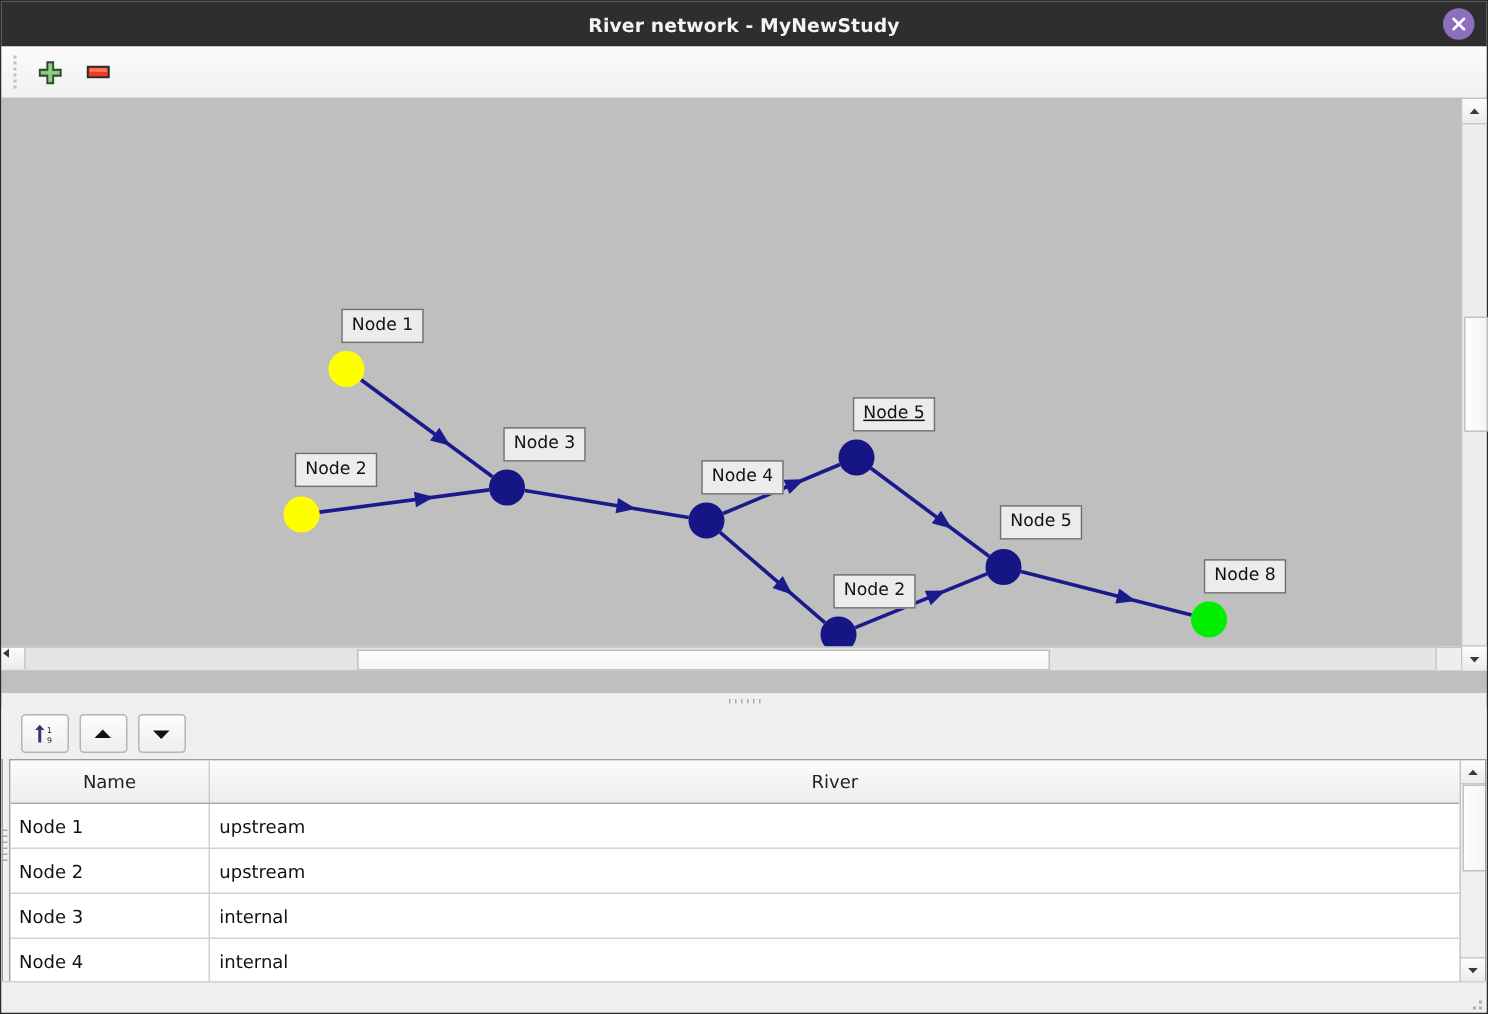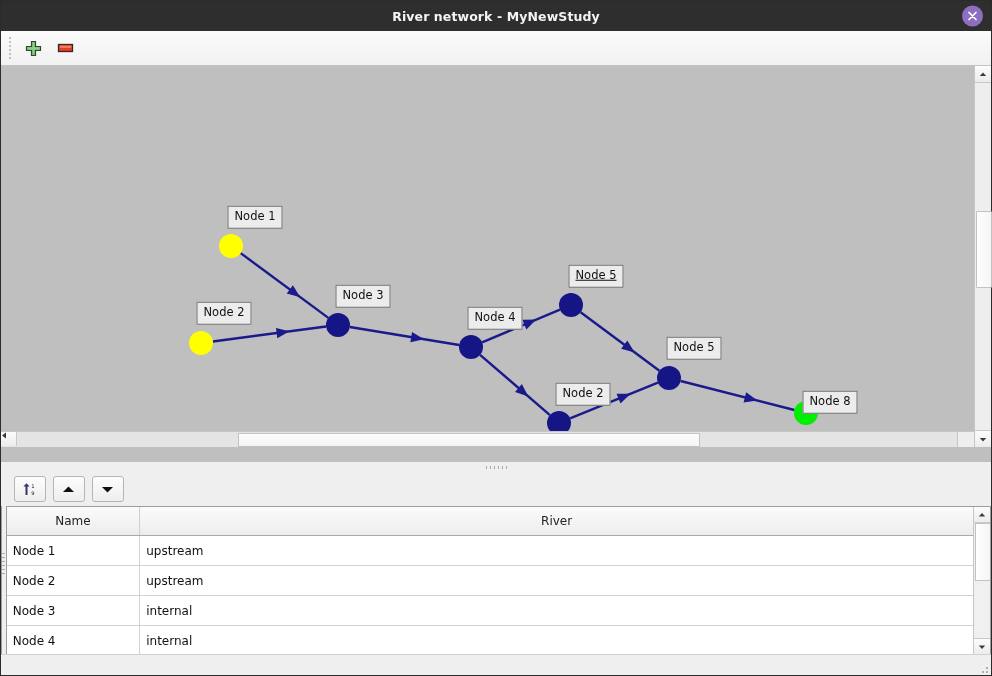--- a/index.html
+++ b/index.html
@@ -450,21 +450,21 @@
           <div class="node-label" style="left: 362px; top: 230px;">Node 3</div>
           <div class="node-dot" style="left: 470px; top: 281px; width: 24px; height: 24px; background: rgb(21, 21, 133);"></div>
           <div class="node-label" style="left: 494px; top: 252px;">Node 4</div>
           <div class="node-dot" style="left: 570px; top: 239px; width: 24px; height: 24px; background: rgb(21, 21, 133);"></div>
           <div class="node-label" style="left: 595px; top: 210px; text-decoration: underline;">Node 5</div>
           <div class="node-dot" style="left: 558px; top: 357px; width: 24px; height: 24px; background: rgb(21, 21, 133);"></div>
           <div class="node-label" style="left: 582px; top: 328px;">Node 2</div>
           <div class="node-dot" style="left: 668px; top: 312px; width: 24px; height: 24px; background: rgb(21, 21, 133);"></div>
           <div class="node-label" style="left: 693px; top: 282px;">Node 5</div>
           <div class="node-dot" style="left: 805px; top: 347px; width: 24px; height: 24px; background: rgb(0, 238, 0);"></div>
-          <div class="node-label" style="left: 829px; top: 336px;">Node 8</div>
+          <div class="node-label" style="left: 829px; top: 318px;">Node 8</div>
         </div>
 
       <div class="hscroll">
         <div class="sb-btn left">
           <svg width="7" height="7" viewBox="0 0 7 7">
             <path d="M5,0.5 L5,6.5 L1,3.5 Z" fill="#3a3a3a"></path>
           </svg>
         </div>
         <div class="hthumb"></div>
         <div class="sb-btn right">

